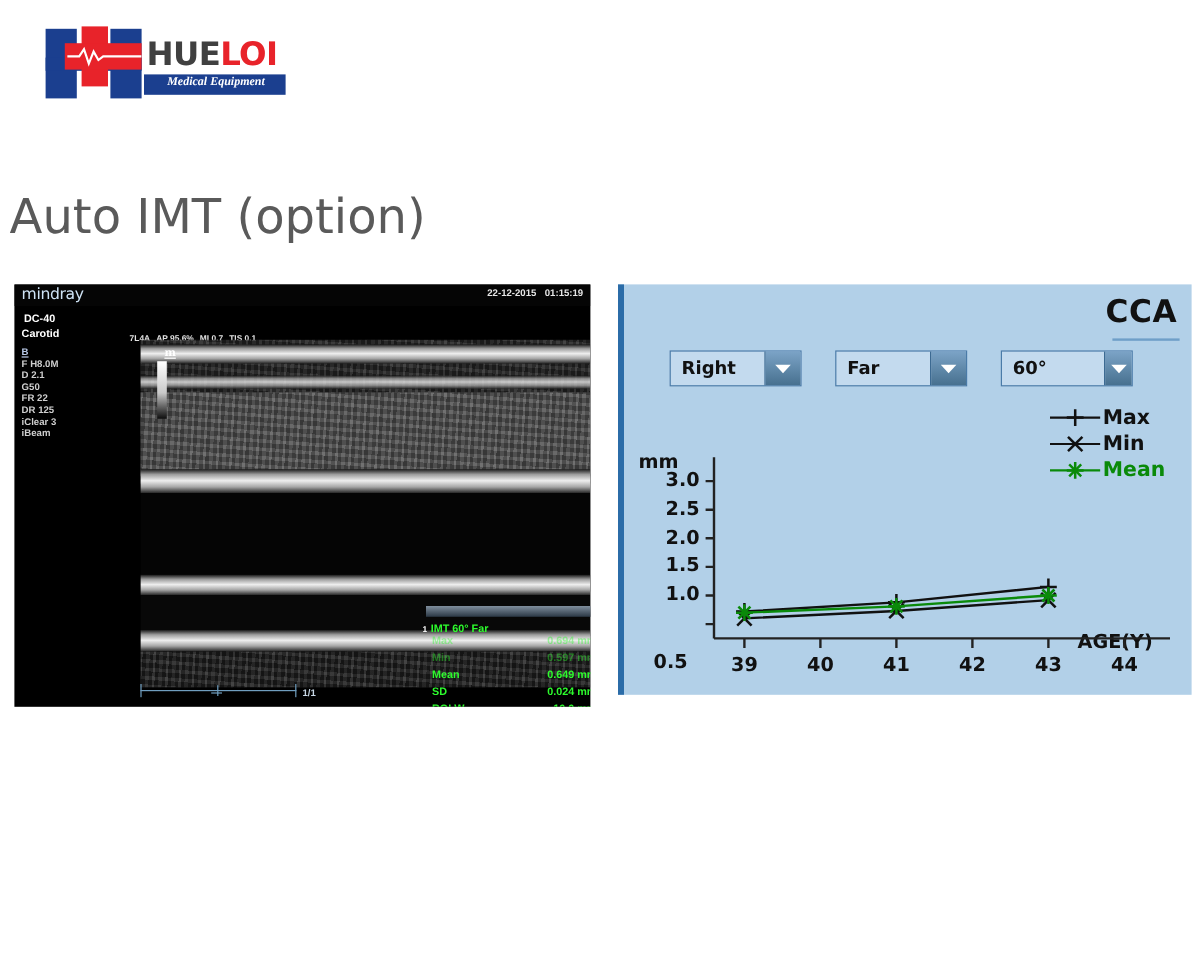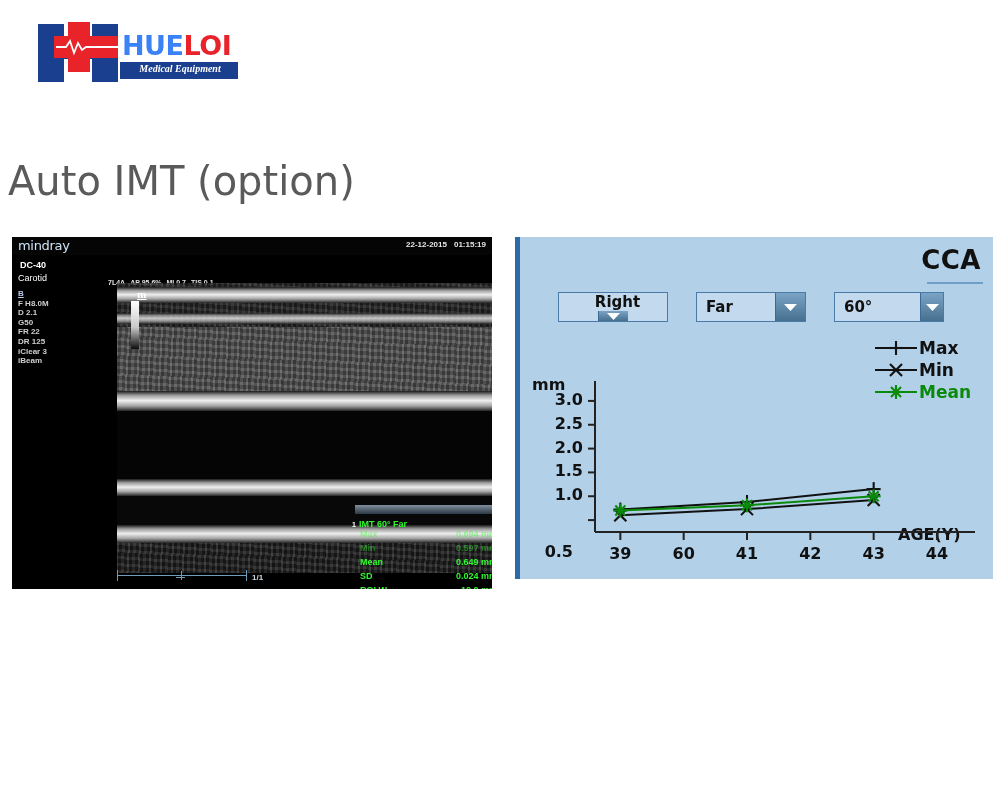--- a/index.html
+++ b/index.html
@@ -9,21 +9,21 @@
   
   #logo { position:absolute; left:38px; top:22px; width:200px; height:62px; }
   .logo-h-left { position:absolute; left:0; top:2px; width:26px; height:58px; background:#1b3f8f; }
   .logo-h-right { position:absolute; left:54px; top:2px; width:26px; height:58px; background:#1b3f8f; }
   .logo-h-bar { position:absolute; left:0; top:26px; width:80px; height:11px; background:#1b3f8f; }
   .logo-cross-v { position:absolute; left:30px; top:0px; width:22px; height:50px; background:#e8232a; }
   .logo-cross-h { position:absolute; left:16px; top:14px; width:64px; height:22px; background:#e8232a; }
   .logo-ecg { position:absolute; left:18px; top:16px; width:62px; height:18px; }
   .logo-word { position:absolute; left:84px; top:8px; font-size:27px; font-weight:bold;
                font-family:"DejaVu Sans", sans-serif; letter-spacing:-0.5px; }
-  .logo-hue { color:#3b82f6;margin-top:40px; }
+  .logo-hue { color:#404040;margin-top:40px; }
   .logo-loi { color:#e8232a; }
   .logo-tagbar { position:absolute; left:82px; top:40px; width:118px; height:17px; background:#1b3f8f; }
   .logo-tag { position:absolute; left:86px; top:41px; width:112px; text-align:center;
               font-size:10px; font-style:italic; font-weight:bold; color:#ffffff;
               font-family:"Liberation Serif", serif; }
 
   
   #page-title { position:absolute; left:8px; top:158px; font-size:40px; color:#5a5a5a;
                 font-family:"DejaVu Sans", sans-serif; font-weight:normal; letter-spacing:0px; }
 
@@ -32,21 +32,21 @@
         background:#000; overflow:hidden; }
   #us-top { position:absolute; left:0; top:0; width:100%; height:18px; background:#050505; }
   .us-brand { position:absolute; left:6px; top:1px; font-size:13px; color:#cfe3f5;
               font-family:"DejaVu Sans", sans-serif; letter-spacing:-0.3px; }
   .us-id { position:absolute; left:0; top:3px; width:100%; text-align:center;
            font-size:8px; color:#e6e6e6; font-weight:bold; }
   .us-dt { position:absolute; right:6px; top:3px; font-size:8px; color:#e6e6e6; font-weight:bold; }
   .us-dt span { margin-left:7px; }
 
   .us-model { position:absolute; left:8px; top:23px; font-size:9px; color:#fff; font-weight:bold; }
-  .us-region { position:absolute; left:6px; top:36px; font-size:9px; color:#fff; font-weight:normal; }
+  .us-region { position:absolute; left:6px; top:36px; font-size:9px; color:#fff; font-weight:bold; }
   #us-params { position:absolute; left:6px; top:52px; width:60px; }
   #us-params div { font-size:8px; color:#cfcfcf; line-height:9.6px; font-weight:bold; }
   #us-params div.mode { color:#b9c9e8; text-decoration:underline; }
 
   .us-probe { position:absolute; left:96px; top:42px; font-size:7px; color:#e3e3e3; font-weight:bold; }
   .us-probe span { margin-right:5px; }
 
   
   #gs-m { position:absolute; left:125px; top:53px; font-size:9px; color:#fff;
           font-weight:bold; text-decoration:underline; font-family:"DejaVu Serif", serif; }
@@ -90,21 +90,21 @@
   #cca-underline { position:absolute; right:10px; top:45px; width:56px; height:2px; background:#6f9fc8; }
 
   .dd { position:absolute; top:55px; height:30px; border:1.5px solid #4a7ba8;
         background:#c3daee; display:flex; align-items:center; }
   .dd .dtxt { flex:1; padding-left:9px; font-size:15px; font-weight:bold; color:#111;
               font-family:"DejaVu Sans", sans-serif; }
   .dd .dbtn { width:30px; height:100%; background:linear-gradient(180deg,#7ba3c6,#47708f);
               border-left:1.5px solid #3c6party; border-left:1.5px solid #3c6a92;
               display:flex; align-items:center; justify-content:center; }
   .dd .dbtn svg { display:block; }
-  #dd-side { left:38px; width:110px;flex-direction:column; }
+  #dd-side { left:38px; width:110px; }
   #dd-wall { left:176px; width:110px; }
   #dd-angle { left:314px; width:110px;gap:48px; }
 
   
   #legend { position:absolute; left:355px; top:100px; }
   .lg-row { display:flex; align-items:center; height:22px; }
   .lg-row .lg-lbl { font-size:17px; font-weight:bold; font-family:"DejaVu Sans", sans-serif;
                     margin-left:2px; }
 
   
@@ -351,19 +351,19 @@
   <div id="ytick-holder">
       <div class="ytick" style="left: 11px; top: 272.083px; margin-top: 33px;">0.5</div>
       <div class="ytick" style="left: 21px; top: 248.25px;">1.0</div>
       <div class="ytick" style="left: 21px; top: 224.417px;">1.5</div>
       <div class="ytick" style="left: 21px; top: 200.583px;">2.0</div>
       <div class="ytick" style="left: 21px; top: 176.75px;">2.5</div>
       <div class="ytick" style="left: 21px; top: 152.917px; text-align: right;">3.0</div>
     </div>
   <div id="xtick-holder">
       <div class="xtick" style="left: 83.3333px; top: 307px;">39</div>
-      <div class="xtick" style="left: 146.667px; top: 307px;">60</div>
+      <div class="xtick" style="left: 146.667px; top: 307px;">40</div>
       <div class="xtick" style="left: 210px; top: 307px;">41</div>
       <div class="xtick" style="left: 273.333px; top: 307px;">42</div>
       <div class="xtick" style="left: 336.667px; top: 307px;">43</div>
       <div class="xtick" style="left: 400px; top: 307px;">44</div>
     </div>
 </div>
 
 </body></html>

